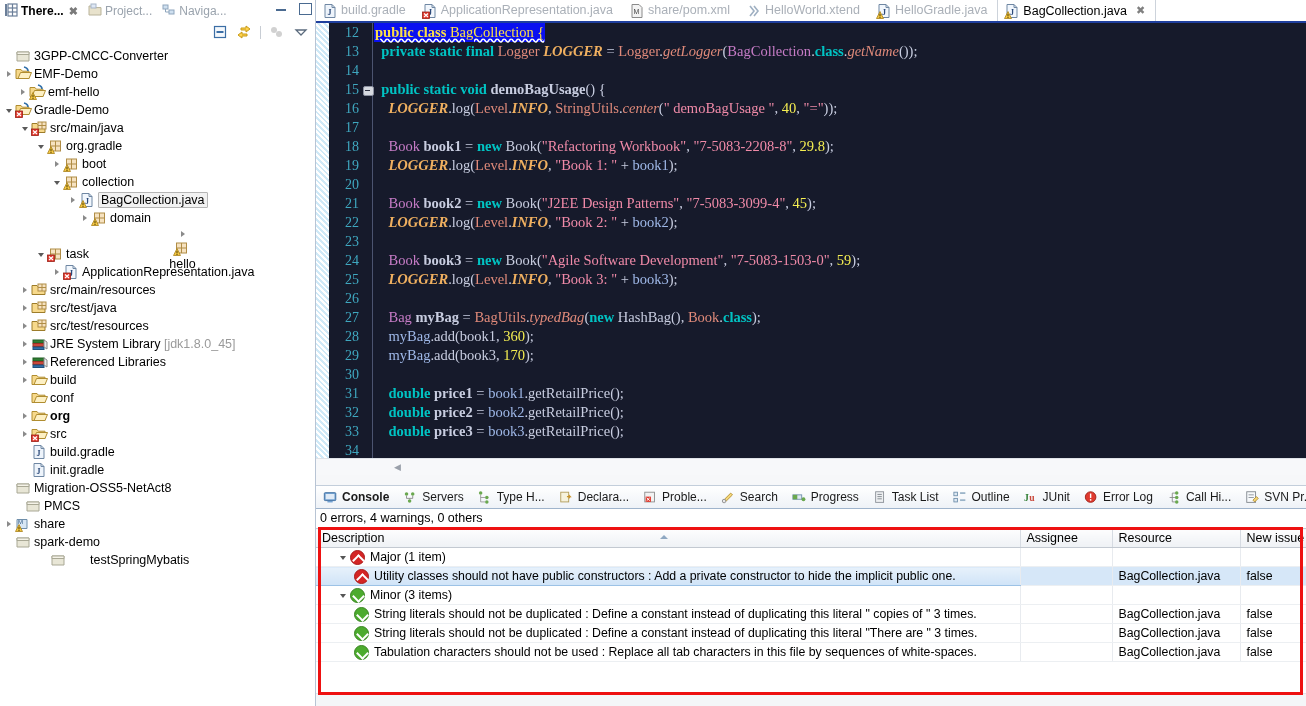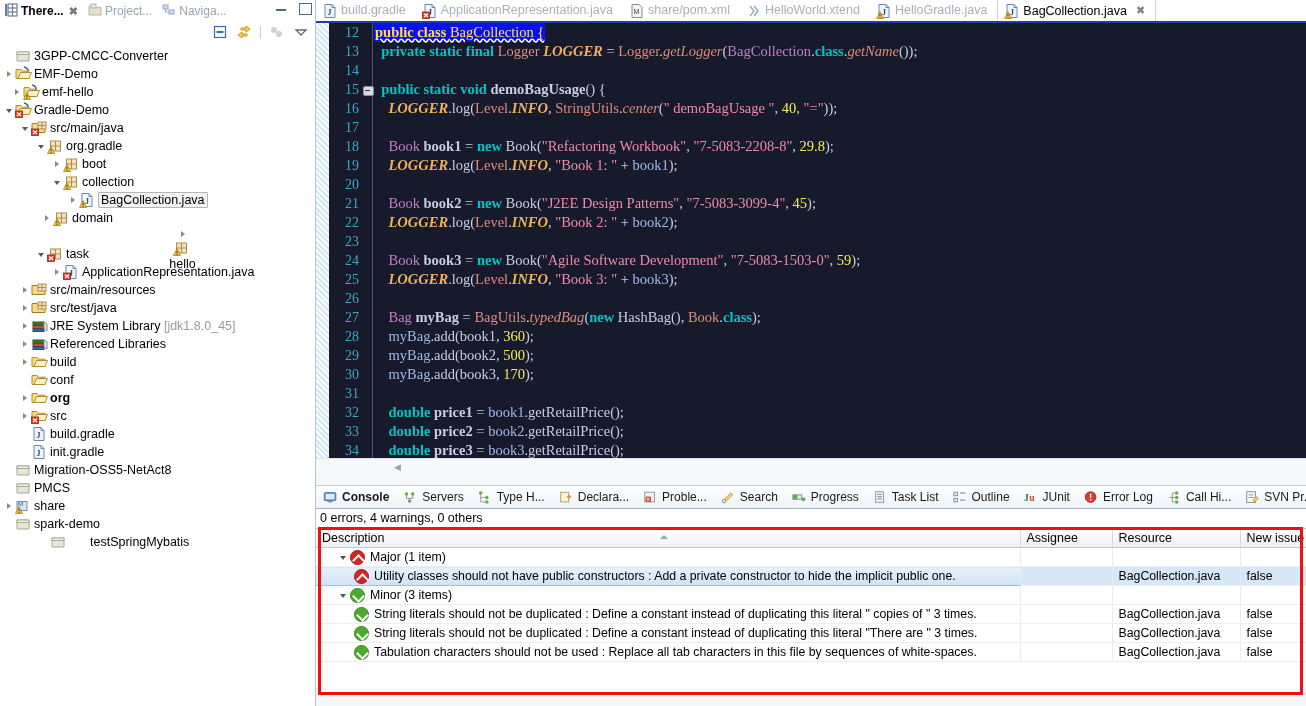--- a/index.html
+++ b/index.html
@@ -347,21 +347,21 @@
         </div>
         <div class="tnode" style="padding-left: 2px;">
           <span class="arrow closed"></span>
           <span class="ico"><svg width="17" height="16" viewBox="0 0 17 16">
               <path d="M1 3.5 h5 l1.4 1.7 H14 V12.5 H1 Z" fill="#f7d98b" stroke="#b08d30" stroke-width="1"></path>
               <path d="M3 12.5 L5.5 6.5 H16.5 L14 12.5 Z" fill="#fdf0c4" stroke="#b08d30" stroke-width="1"></path>
               <path d="M9 1 q4 1 4 4" fill="none" stroke="#2f6ea8" stroke-width="1.6"></path>
             </svg></span>
           <span class="tlabel">EMF-Demo</span>
         </div>
-        <div class="tnode" style="padding-left: 10px;">
+        <div class="tnode" style="padding-left: 16px;">
           <span class="arrow closed"></span>
           <span class="ico"><svg width="17" height="16" viewBox="0 0 17 16">
               <path d="M1 3.5 h5 l1.4 1.7 H14 V12.5 H1 Z" fill="#f7d98b" stroke="#b08d30" stroke-width="1"></path>
               <path d="M3 12.5 L5.5 6.5 H16.5 L14 12.5 Z" fill="#fdf0c4" stroke="#b08d30" stroke-width="1"></path>
               <path d="M9 1 q4 1 4 4" fill="none" stroke="#2f6ea8" stroke-width="1.6"></path>
               <path d="M0.5 15.5 L4 8.5 L7.5 15.5 Z" fill="#f5c842" stroke="#a8821a" stroke-width="0.8"></path>
               <rect x="3.5" y="10.8" width="1" height="2.6" fill="#4a3a00"></rect>
               <rect x="3.5" y="14" width="1" height="1" fill="#4a3a00"></rect>
             </svg></span>
           <span class="tlabel">emf-hello</span>
@@ -430,21 +430,21 @@
           <span class="ico"><svg width="17" height="16" viewBox="0 0 17 16">
               <path d="M3 1.5 h7 l3 3 V14.5 H3 Z" fill="#f2f7fd" stroke="#6f87a3" stroke-width="1"></path>
               <path d="M10 1.5 V4.5 h3" fill="none" stroke="#6f87a3" stroke-width="1"></path>
               <text x="6" y="11.5" font-size="8" font-family="serif" fill="#2c4a7a" font-weight="bold">J</text>
               <path d="M0.5 15.5 L4 8.5 L7.5 15.5 Z" fill="#f5c842" stroke="#a8821a" stroke-width="0.8"></path>
               <rect x="3.5" y="10.8" width="1" height="2.6" fill="#4a3a00"></rect>
               <rect x="3.5" y="14" width="1" height="1" fill="#4a3a00"></rect>
             </svg></span>
           <span class="tlabel">BagCollection.java</span>
         </div>
-        <div class="tnode" style="padding-left: 40px;">
+        <div class="tnode" style="padding-left: 78px;">
           <span class="arrow closed"></span>
           <span class="ico"><svg width="17" height="16" viewBox="0 0 17 16">
               <rect x="3.5" y="3" width="10" height="10" fill="#f6e2c0" stroke="#b08d46" stroke-width="1"></rect>
               <line x1="8.5" y1="3" x2="8.5" y2="13" stroke="#b08d46"></line>
               <line x1="3.5" y1="8" x2="13.5" y2="8" stroke="#b08d46"></line>
               <path d="M0.5 15.5 L4 8.5 L7.5 15.5 Z" fill="#f5c842" stroke="#a8821a" stroke-width="0.8"></path>
               <rect x="3.5" y="10.8" width="1" height="2.6" fill="#4a3a00"></rect>
               <rect x="3.5" y="14" width="1" height="1" fill="#4a3a00"></rect>
             </svg></span>
           <span class="tlabel">domain</span>
@@ -499,20 +499,30 @@
               <path d="M1 3.5 h5 l1.4 1.7 H14 V12.5 H1 Z" fill="#f7d98b" stroke="#9d7c2a" stroke-width="1"></path>
               <rect x="7" y="2" width="8" height="7" fill="#f6e2c0" stroke="#b08d46"></rect>
               <line x1="11" y1="2" x2="11" y2="9" stroke="#b08d46"></line>
               <line x1="7" y1="5.5" x2="15" y2="5.5" stroke="#b08d46"></line>
             </svg></span>
           <span class="tlabel">src/test/java</span>
         </div>
         <div class="tnode" style="padding-left: 18px;">
           <span class="arrow closed"></span>
           <span class="ico"><svg width="17" height="16" viewBox="0 0 17 16">
+              <path d="M1 3.5 h5 l1.4 1.7 H14 V12.5 H1 Z" fill="#f7d98b" stroke="#9d7c2a" stroke-width="1"></path>
+              <rect x="7" y="2" width="8" height="7" fill="#f6e2c0" stroke="#b08d46"></rect>
+              <line x1="11" y1="2" x2="11" y2="9" stroke="#b08d46"></line>
+              <line x1="7" y1="5.5" x2="15" y2="5.5" stroke="#b08d46"></line>
+            </svg></span>
+          <span class="tlabel">src/test/resources</span>
+        </div>
+        <div class="tnode" style="padding-left: 18px;">
+          <span class="arrow closed"></span>
+          <span class="ico"><svg width="17" height="16" viewBox="0 0 17 16">
               <rect x="2" y="4" width="11" height="3" fill="#2f7d32" stroke="#1e5d20"></rect>
               <rect x="2" y="7.5" width="11" height="3" fill="#c9483a" stroke="#9b2f22"></rect>
               <rect x="2" y="11" width="11" height="2.5" fill="#2f6ea8" stroke="#1f4f7b"></rect>
               <path d="M13 4 l3 2 v7 l-3 -2 Z" fill="#e8e8e8" stroke="#8a8a8a"></path>
             </svg></span>
           <span class="tlabel">JRE System Library <span class="dim">[jdk1.8.0_45]</span></span>
         </div>
         <div class="tnode" style="padding-left: 18px;">
           <span class="arrow closed"></span>
           <span class="ico"><svg width="17" height="16" viewBox="0 0 17 16">
@@ -576,21 +586,21 @@
           <span class="tlabel">init.gradle</span>
         </div>
         <div class="tnode" style="padding-left: 2px;">
           <span class="arrow "></span>
           <span class="ico"><svg width="17" height="16" viewBox="0 0 17 16">
               <path d="M2 4 h12 v9 H2 Z" fill="#e8e6d6" stroke="#a9a895" stroke-width="1"></path>
               <path d="M2 4 h12 v2.5 H2 Z" fill="#f5f3e8" stroke="#a9a895" stroke-width="1"></path>
             </svg></span>
           <span class="tlabel">Migration-OSS5-NetAct8</span>
         </div>
-        <div class="tnode" style="padding-left: 2px;">
+        <div class="tnode" style="padding-left: 12px;">
           <span class="arrow "></span>
           <span class="ico"><svg width="17" height="16" viewBox="0 0 17 16">
               <path d="M2 4 h12 v9 H2 Z" fill="#e8e6d6" stroke="#a9a895" stroke-width="1"></path>
               <path d="M2 4 h12 v2.5 H2 Z" fill="#f5f3e8" stroke="#a9a895" stroke-width="1"></path>
             </svg></span>
           <span class="tlabel">PMCS</span>
         </div>
         <div class="tnode" style="padding-left: 2px;">
           <span class="arrow closed"></span>
           <span class="ico"><svg width="17" height="16" viewBox="0 0 17 16">
@@ -744,21 +754,20 @@
           <div class="cline"><span class="pln">    </span><span class="fld">LOGGER</span><span class="pln">.log(</span><span class="typ2">Level</span><span class="pln">.</span><span class="fld">INFO</span><span class="pln">, </span><span class="str">"Book 1: "</span><span class="pln"> + </span><span class="var">book1</span><span class="pln">);</span></div>
           <div class="cline">&nbsp;</div>
           <div class="cline"><span class="pln">    </span><span class="typ">Book </span><span class="bld">book2</span><span class="pln"> = </span><span class="k">new </span><span class="pln">Book(</span><span class="str">"J2EE Design Patterns"</span><span class="pln">, </span><span class="str">"7-5083-3099-4"</span><span class="pln">, </span><span class="num">45</span><span class="pln">);</span></div>
           <div class="cline"><span class="pln">    </span><span class="fld">LOGGER</span><span class="pln">.log(</span><span class="typ2">Level</span><span class="pln">.</span><span class="fld">INFO</span><span class="pln">, </span><span class="str">"Book 2: "</span><span class="pln"> + </span><span class="var">book2</span><span class="pln">);</span></div>
           <div class="cline">&nbsp;</div>
           <div class="cline"><span class="pln">    </span><span class="typ">Book </span><span class="bld">book3</span><span class="pln"> = </span><span class="k">new </span><span class="pln">Book(</span><span class="str">"Agile Software Development"</span><span class="pln">, </span><span class="str">"7-5083-1503-0"</span><span class="pln">, </span><span class="num">59</span><span class="pln">);</span></div>
           <div class="cline"><span class="pln">    </span><span class="fld">LOGGER</span><span class="pln">.log(</span><span class="typ2">Level</span><span class="pln">.</span><span class="fld">INFO</span><span class="pln">, </span><span class="str">"Book 3: "</span><span class="pln"> + </span><span class="var">book3</span><span class="pln">);</span></div>
           <div class="cline">&nbsp;</div>
           <div class="cline"><span class="pln">    </span><span class="typ">Bag </span><span class="bld">myBag</span><span class="pln"> = </span><span class="typ2">BagUtils</span><span class="pln">.</span><span class="mth">typedBag</span><span class="pln">(</span><span class="k">new </span><span class="pln">HashBag(), </span><span class="typ2">Book</span><span class="pln">.</span><span class="kb">class</span><span class="pln">);</span></div>
           <div class="cline"><span class="pln">    </span><span class="var">myBag</span><span class="pln">.add(book1, </span><span class="num">360</span><span class="pln">);</span></div>
-          <div class="cline"><span class="pln">    </span><span class="var">myBag</span><span class="pln">.add(book2, </span><span class="num">500</span><span class="pln">);</span></div>
           <div class="cline"><span class="pln">    </span><span class="var">myBag</span><span class="pln">.add(book3, </span><span class="num">170</span><span class="pln">);</span></div>
           <div class="cline">&nbsp;</div>
           <div class="cline"><span class="pln">    </span><span class="k">double </span><span class="bld">price1</span><span class="pln"> = </span><span class="var">book1</span><span class="pln">.getRetailPrice();</span></div>
           <div class="cline"><span class="pln">    </span><span class="k">double </span><span class="bld">price2</span><span class="pln"> = </span><span class="var">book2</span><span class="pln">.getRetailPrice();</span></div>
           <div class="cline"><span class="pln">    </span><span class="k">double </span><span class="bld">price3</span><span class="pln"> = </span><span class="var">book3</span><span class="pln">.getRetailPrice();</span></div>
         </div>
       <div class="ed-hscroll">
         <div class="sl">◀</div>
       </div>
     </div>

